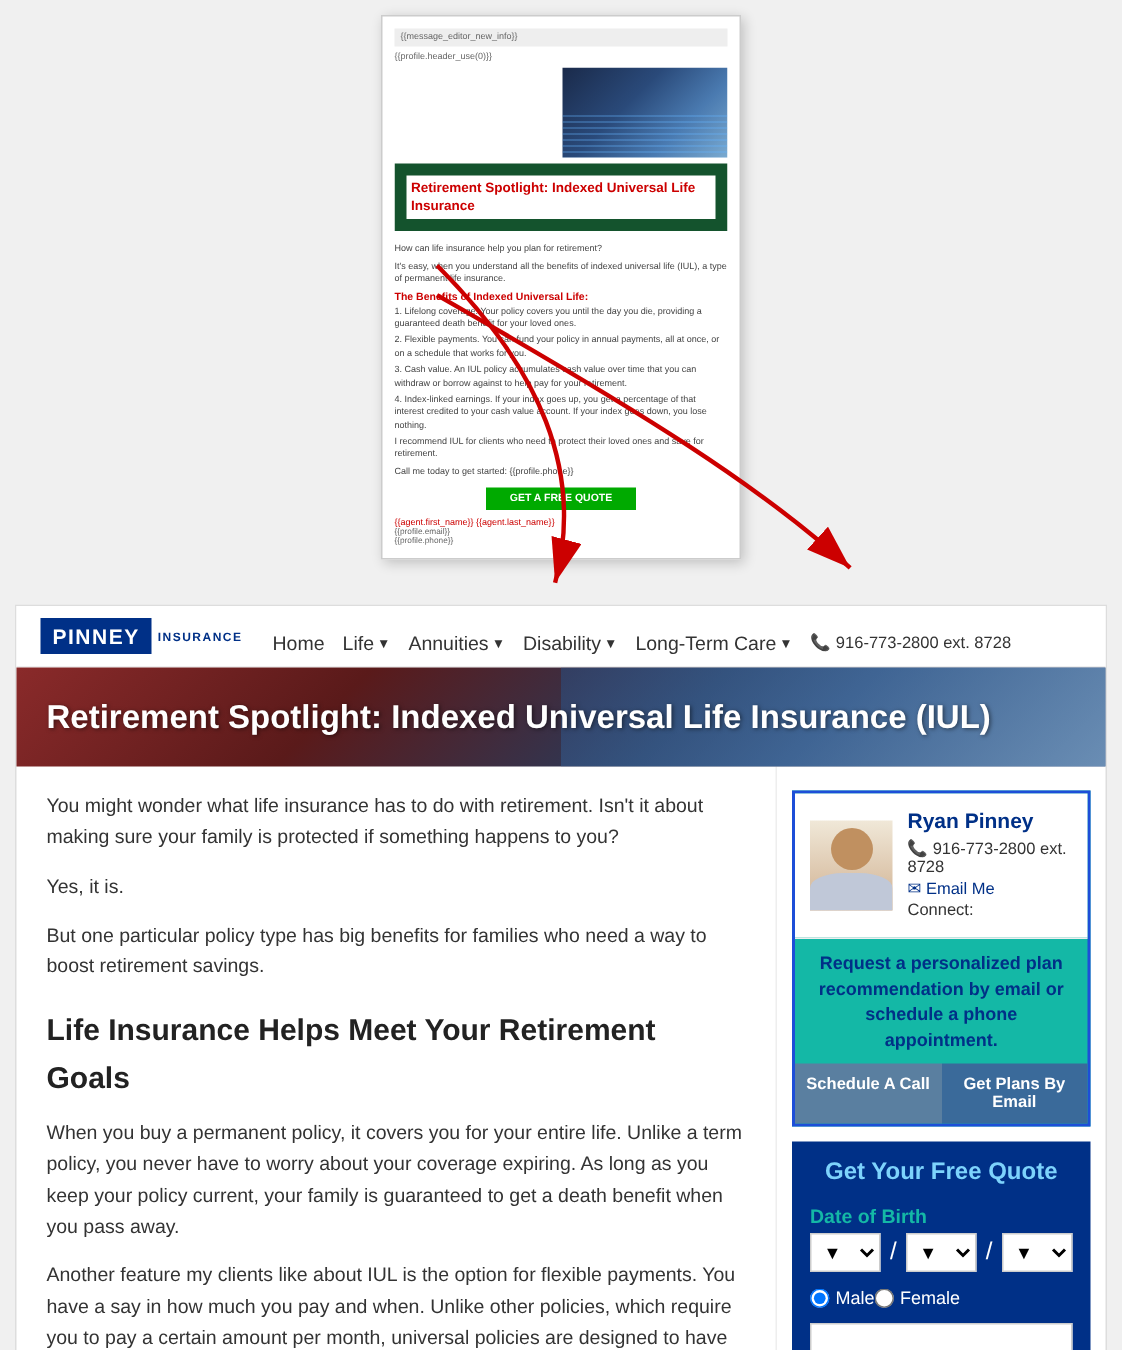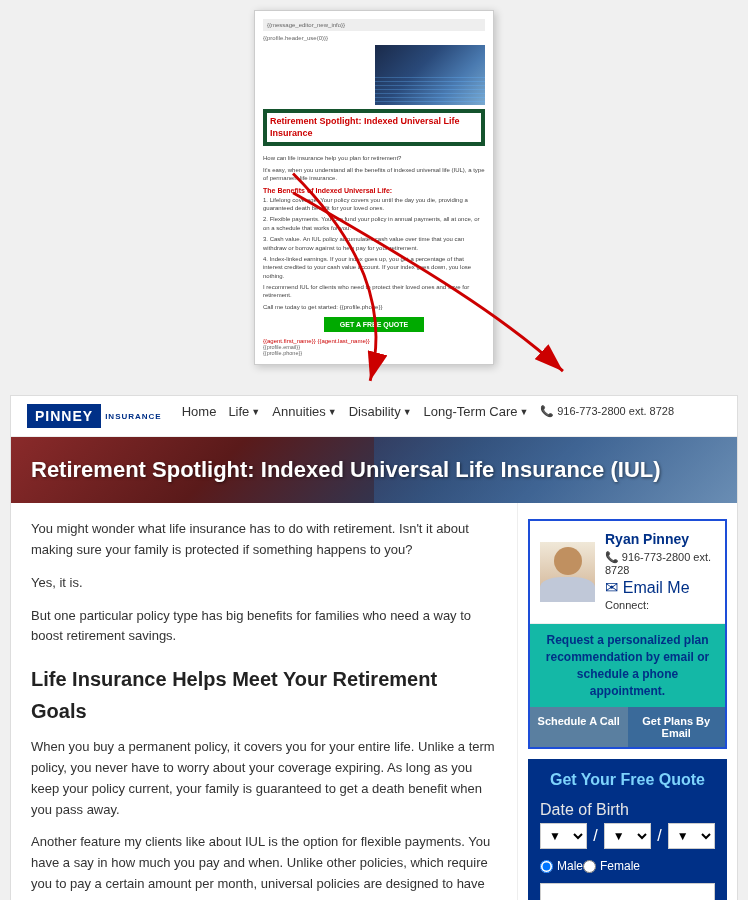--- a/index.html
+++ b/index.html
@@ -30,21 +30,21 @@
       align-items: center;
       padding: 0 4px;
       font-size: 6px;
       color: #666;
     }
     .email-preview-header-red {
       color: #cc0000;
       font-weight: bold;
       font-size: 9px;
       line-height: 1.3;
-      border: 4px solid #14532d;
+      border: 8px solid #14532d;
       padding: 3px;
       margin-bottom: 4px;
       display: inline-block;
     }
     .email-preview-body-text {
       font-size: 6px;
       color: #444;
       line-height: 1.4;
       margin-bottom: 3px;
     }
@@ -96,21 +96,21 @@
     .website-section {
       background: white;
       border: 1px solid #ddd;
       margin: 0 10px;
       position: relative;
     }
 
     
     .nav-bar {
       display: flex;
-      align-items: flex-start;
+      align-items: flex-end;
       padding: 8px 16px;
       border-bottom: 1px solid #eee;
       background: white;
     }
     .pinney-logo {
       display: flex;
       align-items: center;
       margin-right: 20px;
     }
     .pinney-logo-box {
@@ -241,21 +241,21 @@
       color: #003087;
       margin-bottom: 4px;
     }
     .agent-contact {
       font-size: 11px;
       color: #333;
       margin-bottom: 2px;
     }
     .agent-contact-link {
       color: #003087;
-      font-size: 16px;
+      font-size: 11px;
       display: block;
       margin-bottom: 2px;
     }
     .agent-cta-text {
       color: #003087;
       font-size: 12px;
       text-align: center;
       padding: 8px 10px;
       border-top: 1px solid #eee;
       font-weight: bold;
@@ -292,24 +292,25 @@
       padding: 12px;
     }
     .quote-form-title {
       color: #7dd3fc;
       font-size: 16px;
       font-weight: bold;
       text-align: center;
       margin-bottom: 12px;
     }
     .form-label {
-      color: #e5e5e5;
-      font-size: 16px;
+      color: #14b8a6;
+      font-size: 13px;
       margin-bottom: 4px;
       display: block;
+      font-weight: bold;
     }
     .dob-row {
       display: flex;
       gap: 4px;
       margin-bottom: 10px;
     }
     .dob-select {
       flex: 1;
       padding: 4px;
       font-size: 12px;

